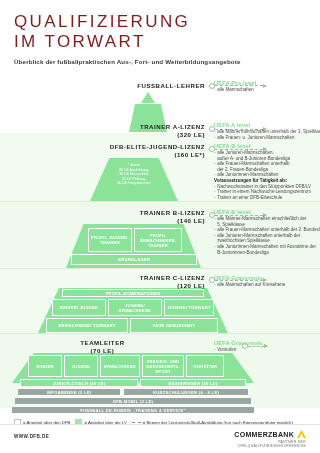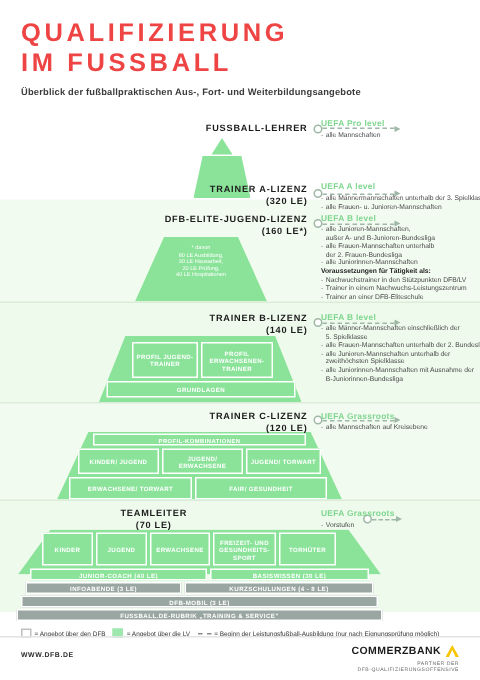--- a/index.html
+++ b/index.html
@@ -16,22 +16,22 @@
   .band { position:absolute; left:0; width:320px; }
   .band.b1 { top:73px;  height:60px; background:#ffffff; }
   .band.b2 { top:133px; height:68px; background:#f2fbf0; }
   .band.b3 { top:201px; height:67px; background:#eefaec; border-top:1px solid #dcecd8; }
   .band.b4 { top:268px; height:65px; background:#f2fbf0; border-top:1px solid #dcecd8; }
   .band.b5 { top:333px; height:75px; background:#eefaec; border-top:1px solid #dcecd8; }
 
   
   .header { position:absolute; left:14px; top:12px; }
   .title1, .title2 {
-    font-size:17px; font-weight:bold; letter-spacing:2.4px;
-    color:#ef4444; line-height:20px; white-space:nowrap;
+    font-size:17px; font-weight:normal; letter-spacing:2.4px;
+    color:#7f1d1d; line-height:20px; white-space:nowrap;
   }
   .subtitle {
     margin-top:6px; font-size:6.2px; font-weight:bold;
     color:#3a3a3a; letter-spacing:.15px; white-space:nowrap;
   }
 
   
   .dfb-logo { position:absolute; right:14px; top:14px; width:54px; text-align:center; }
   .dfb-circle {
     width:40px; height:40px; border-radius:50%;
@@ -181,21 +181,21 @@
 <div class="page">
 
   <div class="band b1"></div>
   <div class="band b2"></div>
   <div class="band b3"></div>
   <div class="band b4"></div>
   <div class="band b5"></div>
 
   <div class="header">
     <div class="title1">QUALIFIZIERUNG</div>
-    <div class="title2">IM FUSSBALL</div>
+    <div class="title2">IM TORWART</div>
     <div class="subtitle">Überblick der fußballpraktischen Aus-, Fort- und Weiterbildungsangebote</div>
   </div>
 
 
   <div class="row" style="top:82px;">
     <div class="lic-label" style="left:0; width:205px; top:0;">FUSSBALL-LEHRER</div>
   </div>
   <div class="conn" style="left:209px; top:82.5px; width:62px;">
     <span class="dot"></span>
     <span class="dash" style="width:48px;"></span>

